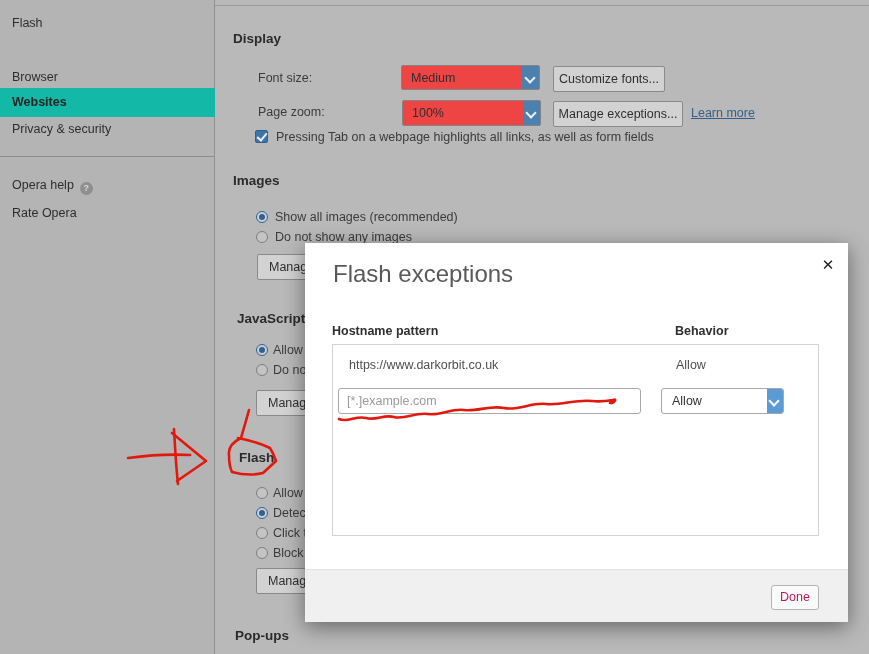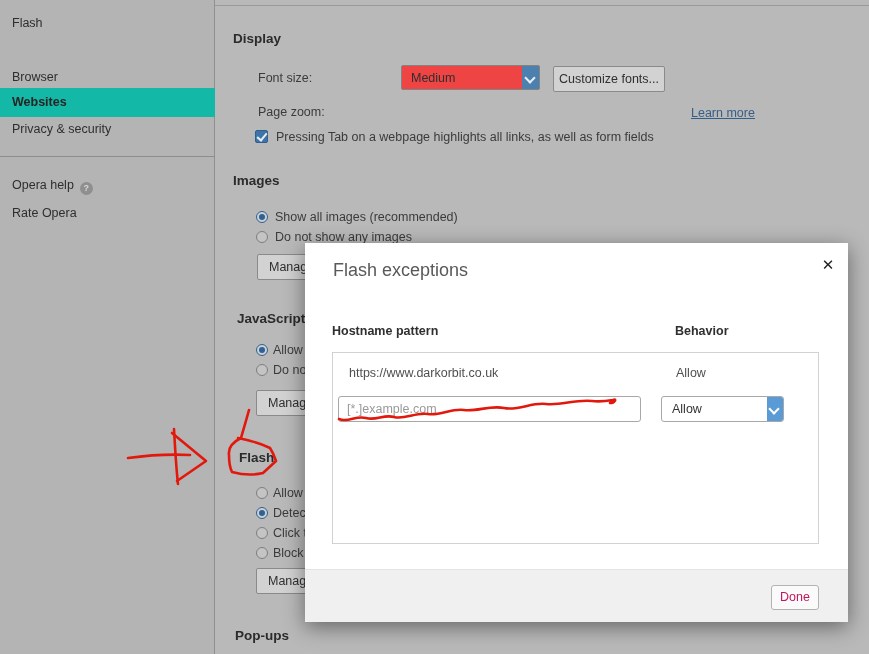--- a/index.html
+++ b/index.html
@@ -37,25 +37,25 @@
                   border-right:2px solid #e8eef4;border-bottom:2px solid #e8eef4;transform:rotate(40deg);}
 
   .radio{position:absolute;width:12px;height:12px;border-radius:50%;border:1px solid #7f7f7f;background:#c4c4c4;box-sizing:border-box;}
   .radio.sel{border:1px solid #2e6296;background:#cfcfcf;}
   .radio.sel:after{content:"";position:absolute;left:2px;top:2px;width:6px;height:6px;border-radius:50%;background:#2e6296;}
   .radiolabel{position:absolute;color:#3b3b3b;white-space:nowrap;}
 
   
   .modal{position:absolute;left:305px;top:243px;width:543px;height:379px;background:#ffffff;
          box-shadow:0 5px 20px rgba(0,0,0,0.45);z-index:10;}
-  .modal-title{position:absolute;left:28px;top:17px;font-size:18px;color:#595959;}
+  .modal-title{position:absolute;left:28px;top:17px;font-size:24px;color:#595959;}
   .modal-close{position:absolute;left:512px;top:11px;width:22px;height:22px;font-size:15px;color:#222;
                text-align:center;line-height:22px;cursor:pointer;}
   .col-header{position:absolute;top:81px;font-weight:bold;font-size:12.5px;color:#2f2f2f;}
-  .exc-list{position:absolute;left:27px;top:101px;width:487px;height:192px;border:1px solid #d2d2d2;box-sizing:border-box;background:#fff;margin-top:8px;}
+  .exc-list{position:absolute;left:27px;top:101px;width:487px;height:192px;border:1px solid #d2d2d2;box-sizing:border-box;background:#fff;}
   .exc-row-host{position:absolute;left:16px;top:13px;color:#4f4f4f;}
   .exc-row-beh{position:absolute;left:343px;top:13px;color:#4f4f4f;}
   .exc-input{position:absolute;left:5px;top:43px;width:303px;height:26px;box-sizing:border-box;
              border:1px solid #a8a8a8;border-radius:3px;padding:0 8px;font-family:"Liberation Sans","DejaVu Sans",sans-serif;
              font-size:12.5px;color:#444;background:#fff;outline:none;}
   .exc-input::placeholder{color:#9a9a9a;}
   .beh-select{position:absolute;left:328px;top:43px;width:123px;height:26px;background:#fff;
               border:1px solid #a8a8a8;border-radius:3px;box-sizing:border-box;}
   .beh-select .val{position:absolute;left:10px;top:50%;transform:translateY(-50%);color:#333;}
   .beh-select .arrow{position:absolute;right:0;top:0;bottom:0;width:16px;background:#5b9bd5;border-radius:0 2px 2px 0;}
@@ -93,20 +93,27 @@
   <div class="fieldlabel" style="left:258px;top:71px">Font size:</div>
   <div class="dd" style="left:401px;top:65px;width:139px;height:25px">
     <span class="val">Medium</span>
     <span class="arrow"></span>
   </div>
   <div class="btn" style="left:553px;top:66px;width:112px;height:26px">
     <span>Customize fonts...</span>
   </div>
 
   <div class="fieldlabel" style="left:258px;top:105px">Page zoom:</div>
+  <div class="dd" style="left:402px;top:100px;width:139px;height:26px">
+    <span class="val">100%</span>
+    <span class="arrow"></span>
+  </div>
+  <div class="btn" style="left:553px;top:101px;width:130px;height:26px">
+    <span>Manage exceptions...</span>
+  </div>
   <a class="link" style="left:691px;top:106px">Learn more</a>
 
   <div class="checkbox" style="left:255px;top:130px"></div>
   <div class="fieldlabel" style="left:276px;top:130px">Pressing Tab on a webpage highlights all links, as well as form fields</div>
 
   <div class="h-section" style="left:233px;top:173px">Images</div>
   <div class="radio sel" style="left:256px;top:211px"></div>
   <div class="radiolabel" style="left:275px;top:210px">Show all images (recommended)</div>
   <div class="radio" style="left:256px;top:231px"></div>
   <div class="radiolabel" style="left:275px;top:230px">Do not show any images</div>

